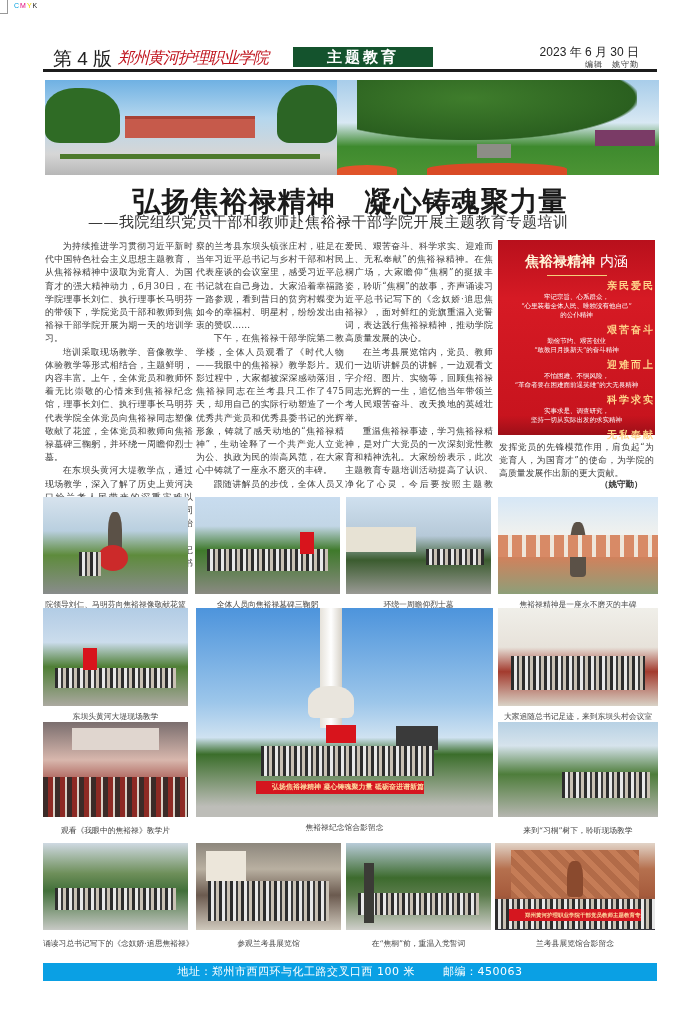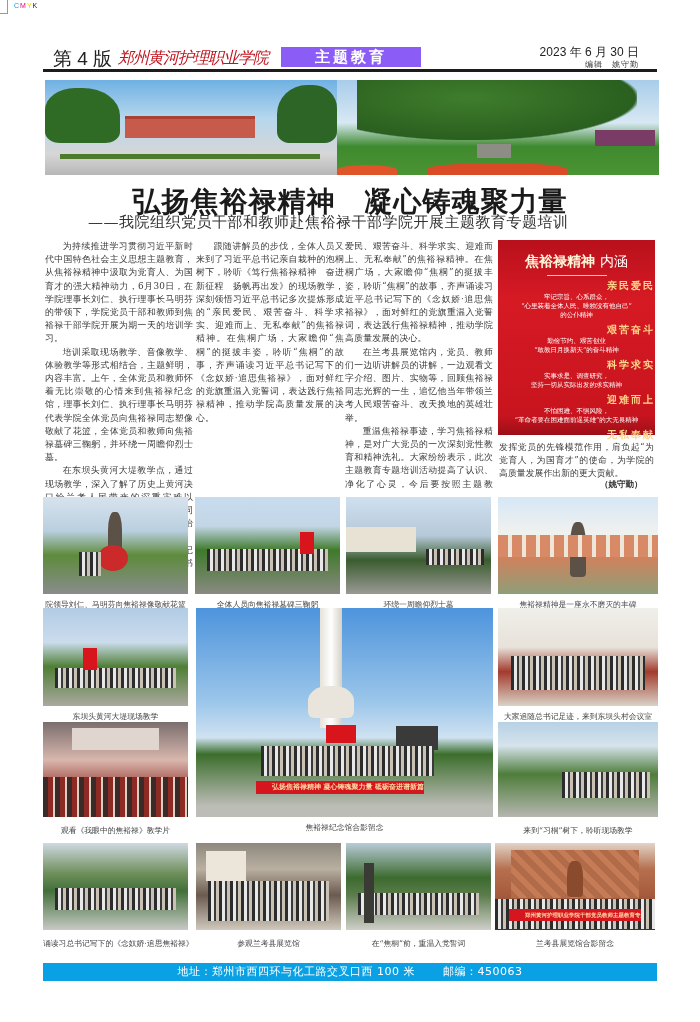--- a/index.html
+++ b/index.html
@@ -7,21 +7,21 @@
   body { position: relative; font-family: "DejaVu Serif", serif; color: #333; }
 
   .cmyk { position: absolute; left: 14px; top: 2px; font: 7px "Liberation Sans", sans-serif; letter-spacing: 1px; }
   .cmyk .c{color:#00a0e0}.cmyk .m{color:#e0007a}.cmyk .y{color:#f0d000}.cmyk .k{color:#222}
   .crop-mark { position:absolute; left:0; top:0; width:8px; height:14px; border-right:1px solid #999; border-bottom:1px solid #999; }
 
   
   .masthead { position:absolute; left:43px; top:44px; width:620px; height:26px; }
   .page-no { position:absolute; left:10px; top:2px; font: 19px "Liberation Sans", sans-serif; color:#222; }
   .school-name { position:absolute; left:75px; top:4px; font: italic 16px "DejaVu Serif", serif; color:#c0141e; letter-spacing:-1px; }
-  .section-tag { position:absolute; left:238px; top:3px; width:140px; height:20px; background:#8b5cf6; color:#fff; font: bold 15px "DejaVu Sans", sans-serif; text-align:center; line-height:20px; letter-spacing:3px; }
+  .section-tag { position:absolute; left:250px; top:3px; width:140px; height:20px; background:#14532d; color:#fff; font: bold 15px "DejaVu Sans", sans-serif; text-align:center; line-height:20px; letter-spacing:3px; }
   .date { position:absolute; right:24px; top:0; font: 12px "Liberation Sans", sans-serif; color:#222; }
   .editor { position:absolute; right:24px; top:15px; font: 8px "DejaVu Sans", sans-serif; color:#333; letter-spacing:1px; }
   .rule { position:absolute; left:43px; top:69px; width:614px; height:3px; background:#1c1c1c; }
 
   
   .photo { position:absolute; overflow:hidden; }
 
   
   .hero-left { left:45px; top:80px; width:292px; height:95px; background: linear-gradient(#6fb1e3 0%, #b5d7ee 40%, #d6d6d6 78%, #b7b7b7 100%); }
   .hero-left .tree1 { position:absolute; left:0; top:8px; width:75px; height:55px; background:#2f6b25; border-radius:40% 50% 20% 20%; }
@@ -121,20 +121,22 @@
 <div class="headline">弘扬焦裕禄精神　凝心铸魂聚力量</div>
 <div class="subheadline">——我院组织党员干部和教师赴焦裕禄干部学院开展主题教育专题培训</div>
 
 <div class="col col1">
   <p>为持续推进学习贯彻习近平新时代中国特色社会主义思想主题教育，从焦裕禄精神中汲取为党育人、为国育才的强大精神动力，6月30日，在学院理事长刘仁、执行理事长马明芬的带领下，学院党员干部和教师到焦裕禄干部学院开展为期一天的培训学习。</p>
   <p>培训采取现场教学、音像教学、体验教学等形式相结合，主题鲜明，内容丰富。上午，全体党员和教师怀着无比崇敬的心情来到焦裕禄纪念馆，理事长刘仁、执行理事长马明芬代表学院全体党员向焦裕禄同志塑像敬献了花篮，全体党员和教师向焦裕禄墓碑三鞠躬，并环绕一周瞻仰烈士墓。</p>
   <p>在东坝头黄河大堤教学点，通过现场教学，深入了解了历史上黄河决口给兰考人民带来的深重灾难以及“三害”形成原因，回顾了焦裕禄同志带领兰考人民战风沙、斗内涝、治盐碱的艰苦历程。</p>
   <p style="height:27px;overflow:hidden;">随后，大家追随着习近平总书记的足迹，来到了2014年习近平总书记视察的兰考县东坝头镇张庄村，驻足在当年习近平总书记与乡村干部和村民代表座谈的会议室里，感受习近平总书记就在自己身边。大家沿着幸福路一路参观，看到昔日的贫穷村蝶变为如今的幸福村、明星村，纷纷发出由衷的赞叹……</p>
 </div>
 <div class="col col2" style="height:248px;overflow:hidden;">
+  <p class="noindent">察的兰考县东坝头镇张庄村，驻足在当年习近平总书记与乡村干部和村民代表座谈的会议室里，感受习近平总书记就在自己身边。大家沿着幸福路一路参观，看到昔日的贫穷村蝶变为如今的幸福村、明星村，纷纷发出由衷的赞叹……</p>
+  <p>下午，在焦裕禄干部学院第二教学楼，全体人员观看了《时代人物——我眼中的焦裕禄》教学影片。观影过程中，大家都被深深感动落泪，焦裕禄同志在兰考县只工作了475天，却用自己的实际行动塑造了一个优秀共产党员和优秀县委书记的光辉形象，铸就了感天动地的“焦裕禄精神”，生动诠释了一个共产党人立党为公、执政为民的崇高风范，在大家心中铸就了一座永不磨灭的丰碑。</p>
   <p>跟随讲解员的步伐，全体人员又来到了习近平总书记亲自栽种的泡桐树下，聆听《笃行焦裕禄精神　奋进新征程　扬帆再出发》的现场教学，深刻领悟习近平总书记多次提炼形成的“亲民爱民、艰苦奋斗、科学求实、迎难而上、无私奉献”的焦裕禄精神。在焦桐广场，大家瞻仰“焦桐”的挺拔丰姿，聆听“焦桐”的故事，齐声诵读习近平总书记写下的《念奴娇·追思焦裕禄》，面对鲜红的党旗重温入党誓词，表达践行焦裕禄精神，推动学院高质量发展的决心。</p>
 </div>
 <div class="col col3" style="height:248px;overflow:hidden;">
   <p class="noindent">爱民、艰苦奋斗、科学求实、迎难而上、无私奉献”的焦裕禄精神。在焦桐广场，大家瞻仰“焦桐”的挺拔丰姿，聆听“焦桐”的故事，齐声诵读习近平总书记写下的《念奴娇·追思焦裕禄》，面对鲜红的党旗重温入党誓词，表达践行焦裕禄精神，推动学院高质量发展的决心。</p>
   <p>在兰考县展览馆内，党员、教师们一边听讲解员的讲解，一边观看文字介绍、图片、实物等，回顾焦裕禄同志光辉的一生，追忆他当年带领兰考人民艰苦奋斗、改天换地的英雄壮举。</p>
   <p>重温焦裕禄事迹，学习焦裕禄精神，是对广大党员的一次深刻党性教育和精神洗礼。大家纷纷表示，此次主题教育专题培训活动提高了认识、净化了心灵，今后要按照主题教育“学思想、强党性、重实践、建新功”总要求，坚持学思用贯通，知信行统一，带头弘扬焦裕禄精神，将它铭记在头脑中，落实到行动上，立足本职，</p>
 </div>
 
 <div class="spirit-box">
   <div class="spirit-title">
@@ -147,28 +149,28 @@
     <div class="spirit-item-desc">牢记宗旨、心系群众，
 “心里装着全体人民、唯独没有他自己”
 的公仆精神</div>
   </div>
   <div>
     <div class="spirit-item-title">艰苦奋斗</div>
     <div class="spirit-item-desc">勤俭节约、艰苦创业
 “敢教日月换新天”的奋斗精神</div>
   </div>
   <div>
+    <div class="spirit-item-title">迎难而上</div>
+    <div class="spirit-item-desc">不怕困难、不惧风险，
+“革命者要在困难面前逞英雄”的大无畏精神</div>
+  </div>
+  <div>
     <div class="spirit-item-title">科学求实</div>
     <div class="spirit-item-desc">实事求是、调查研究，
 坚持一切从实际出发的求实精神</div>
-  </div>
-  <div>
-    <div class="spirit-item-title">迎难而上</div>
-    <div class="spirit-item-desc">不怕困难、不惧风险，
-“革命者要在困难面前逞英雄”的大无畏精神</div>
   </div>
   <div>
     <div class="spirit-item-title">无私奉献</div>
     <div class="spirit-item-desc">廉洁奉公、勤政为民，
 为党和人民事业鞠躬尽瘁、死而后已的奉献精神</div>
   </div>
 </div>
 <div class="col4-text">发挥党员的先锋模范作用，肩负起“为党育人，为国育才”的使命，为学院的高质量发展作出新的更大贡献。</div>
 <div class="byline">（姚守勤）</div>
 

